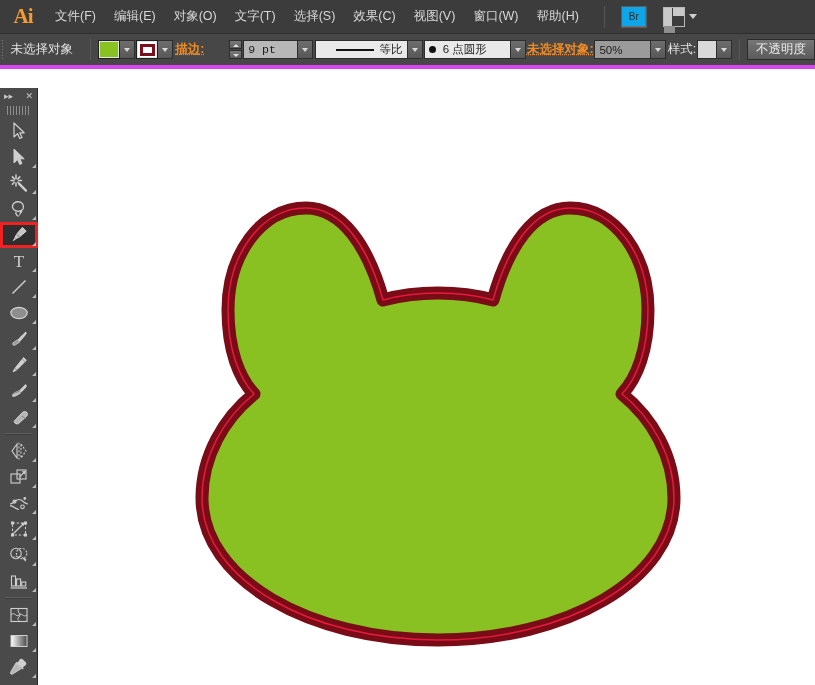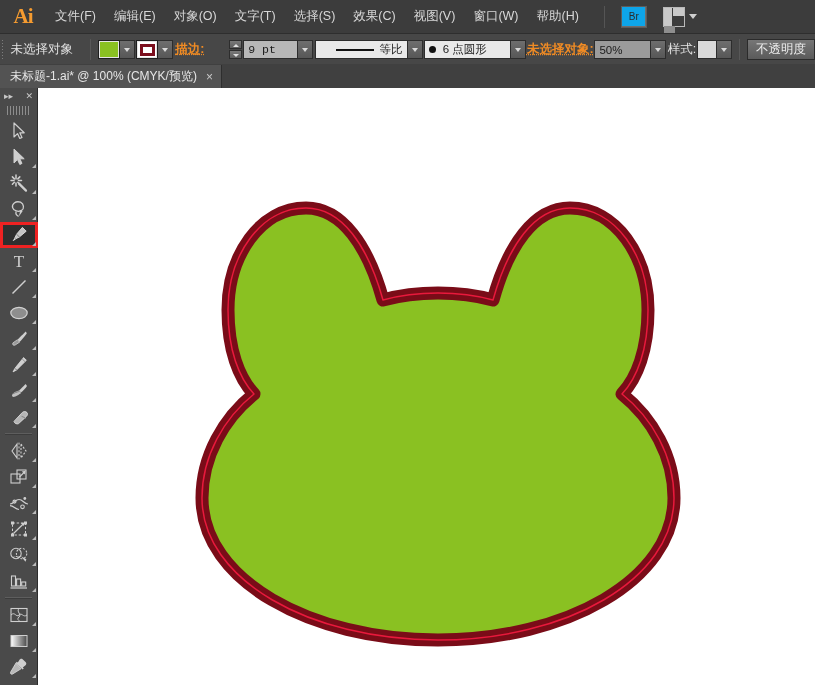--- a/index.html
+++ b/index.html
@@ -262,26 +262,20 @@
       <div class="plainsw" style="background: rgb(217, 217, 217);"></div>
       <div class="dropbtn">
           <span class="tri"></span>
         </div>
     </div>
 
     <div class="vsep"></div>
     <div class="docbtn">不透明度</div>
   </div>
 
-  <div class="tabbar">
-    <div class="doctab">
-      <span class="title">未标题-1.ai* @ 100% (CMYK/预览)</span>
-      <span class="closex">×</span>
-    </div>
-  </div>
 
   <div class="toolpanel">
 
     <div class="tp-header">
       <span>▸▸</span>
       <span>✕</span>
     </div>
     <div class="tp-grip"></div>
 
     <div class="tool">

